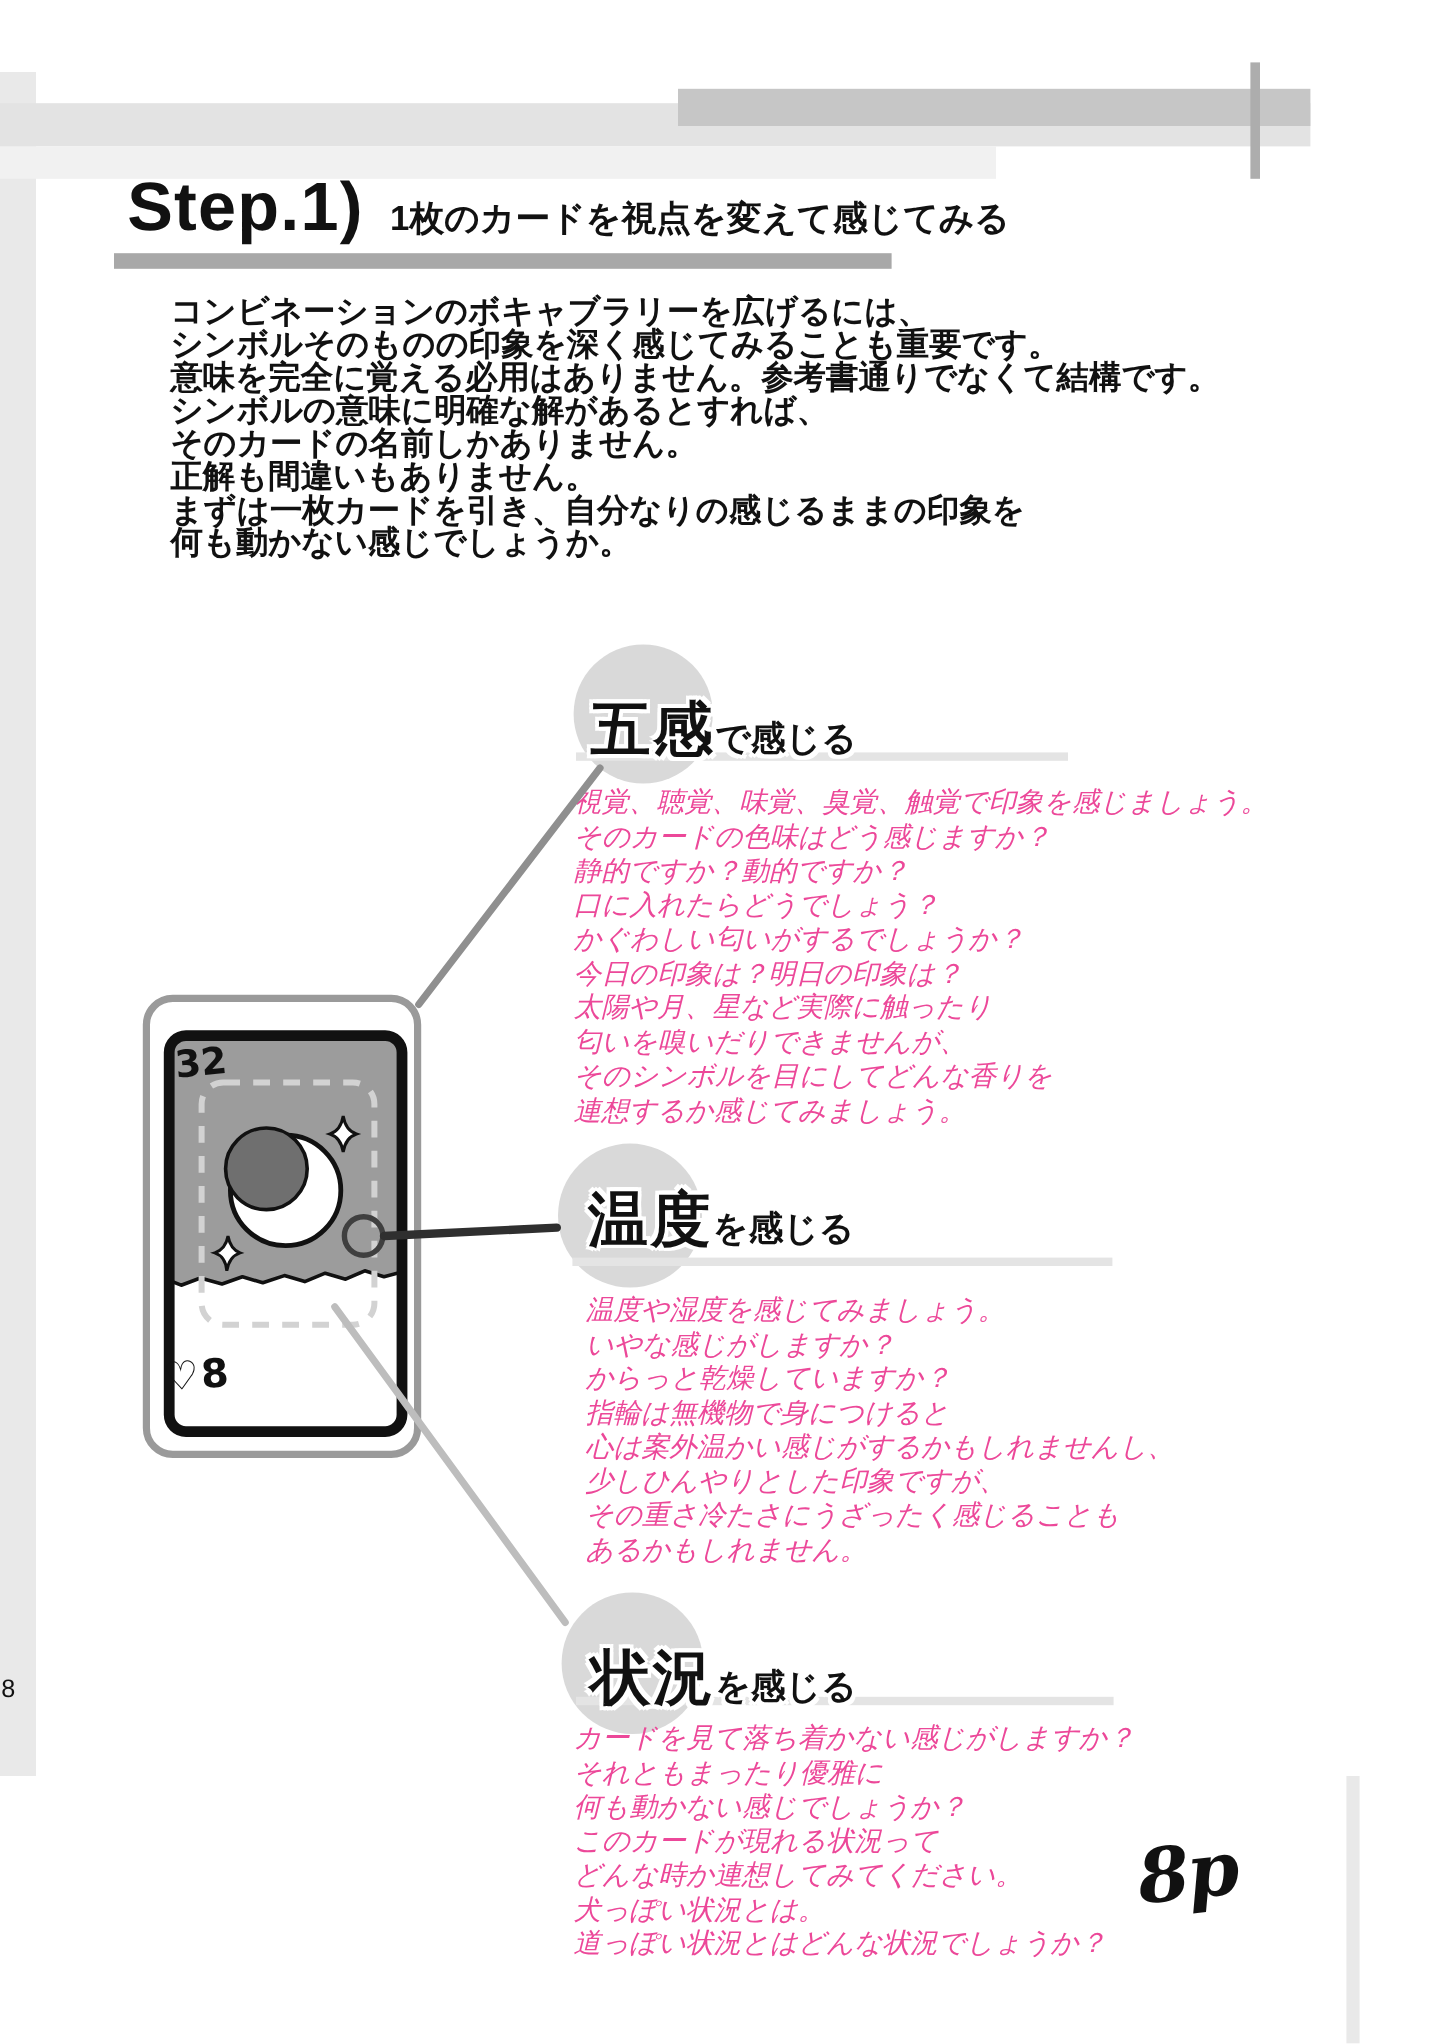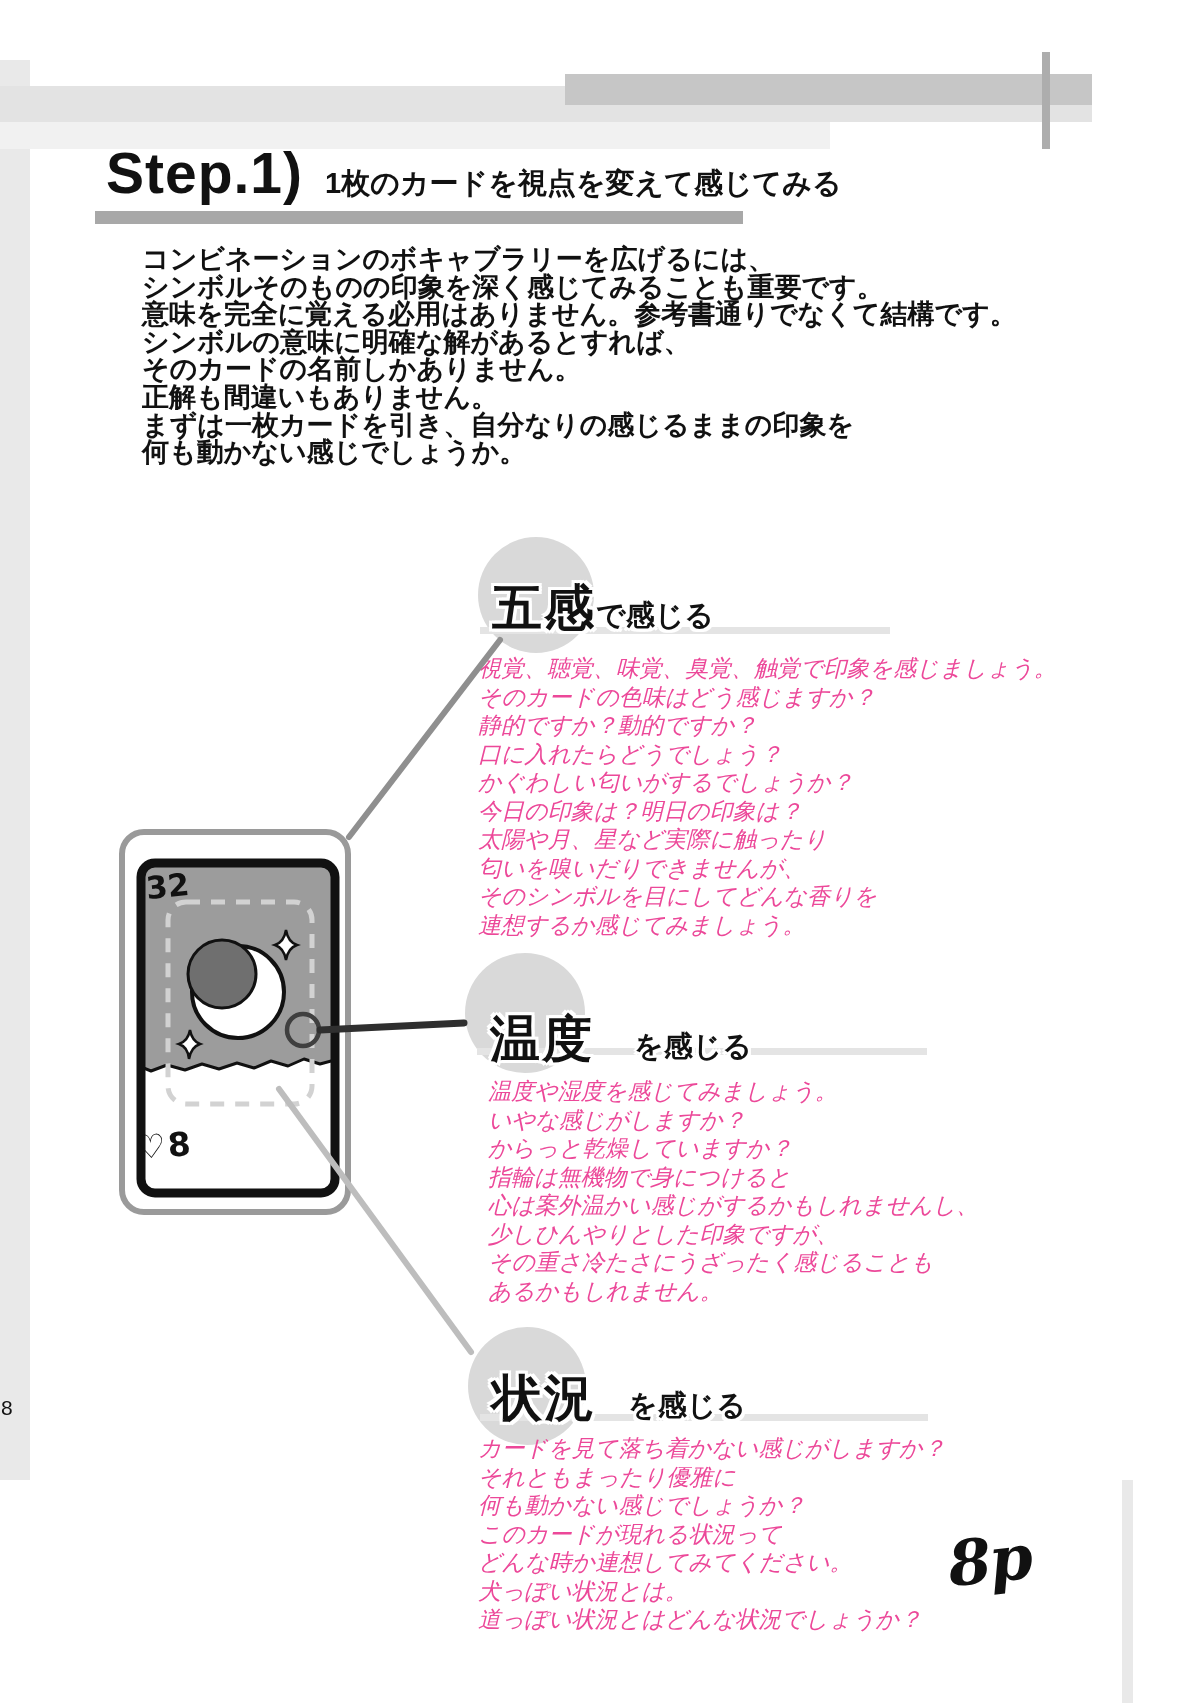--- a/index.html
+++ b/index.html
@@ -30,22 +30,22 @@
 
   
   .circle{border-radius:50%;background:#d9d9d9;z-index:1;}
   .c1{left:478px;top:537px;width:116px;height:116px;}
   .c2{left:465px;top:953px;width:120px;height:120px;}
   .c3{left:468px;top:1327px;width:118px;height:118px;}
   .sec-title{display:flex;align-items:baseline;white-space:nowrap;z-index:3;
     text-shadow:-3px -3px 0 #fff,3px -3px 0 #fff,-3px 3px 0 #fff,3px 3px 0 #fff,
                  0 -3px 0 #fff,0 3px 0 #fff,-3px 0 0 #fff,3px 0 0 #fff;}
   .t1{left:492px;top:575px;}
-  .t2{left:490px;top:1006px;gap:40px;}
-  .t3{left:492px;top:1365px;gap:32px;}
+  .t2{left:490px;top:983px;}
+  .t3{left:492px;top:1365px;}
   .big{font-size:50px;font-weight:bold;letter-spacing:2px;}
   .small{font-size:29px;font-weight:bold;}
   .rule{height:7px;background:#e4e4e4;z-index:2;}
   .r1{left:480px;top:627px;width:410px;}
   .r2{left:477px;top:1048px;width:450px;}
   .r3{left:480px;top:1414px;width:448px;}
   .body-text{font-size:23px;line-height:28.5px;color:#ec4899;z-index:3;font-style:italic;}
   .b1{left:478px;top:654px;}
   .b2{left:488px;top:1077px;}
   .b3{left:478px;top:1434px;}

